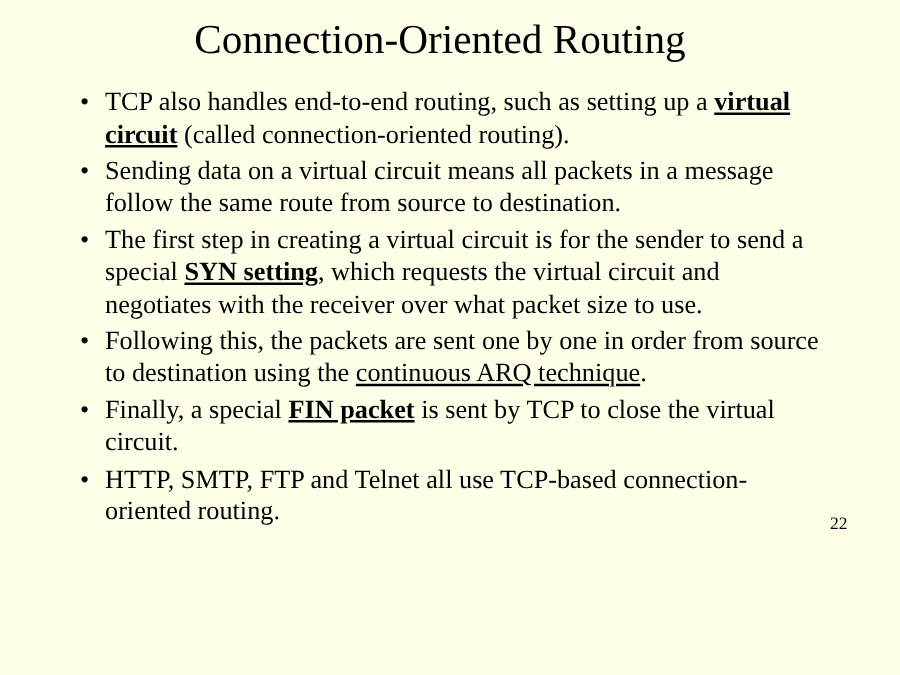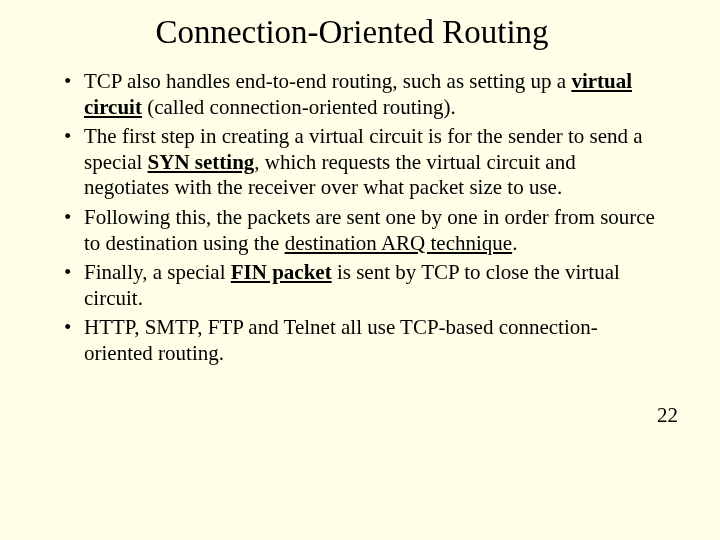--- a/index.html
+++ b/index.html
@@ -42,42 +42,45 @@
     position: absolute;
     left: 0;
     top: 0;
   }
   .u { text-decoration: underline; }
   .b { font-weight: bold; }
   .pagenum {
     position: absolute;
     bottom: 20px;
     right: 42px;
-    font-size: 21px;
+    font-size: 14px;
   }
 </style>
 </head>
 <body>
 
 <div class="slide">
   <h1 class="title">Connection-Oriented Routing</h1>
 
   <ul class="bullets">
 
     <li>
       <span>TCP also handles end-to-end routing, such as setting up a </span><span class="u b">virtual circuit</span><span> (called connection-oriented routing).</span>
     </li>
 
+    <li>
+      <span>Sending data on a virtual circuit means all packets in a message follow the same route from source to destination.</span>
+    </li>
 
     <li>
       <span>The first step in creating a virtual circuit is for the sender to send a special </span><span class="u b">SYN setting</span><span>, which requests the virtual circuit and negotiates with the receiver over what packet size to use.</span>
     </li>
 
     <li>
-      <span>Following this, the packets are sent one by one in order from source to destination using the </span><span class="u">destination ARQ technique</span><span>.</span>
+      <span>Following this, the packets are sent one by one in order from source to destination using the </span><span class="u">continuous ARQ technique</span><span>.</span>
     </li>
 
     <li>
       <span>Finally, a special </span><span class="u b">FIN packet</span><span> is sent  by TCP to close the virtual circuit.</span>
     </li>
 
     <li>
       <span>HTTP, SMTP, FTP and Telnet all use TCP-based connection-oriented routing.</span>
     </li>
 

